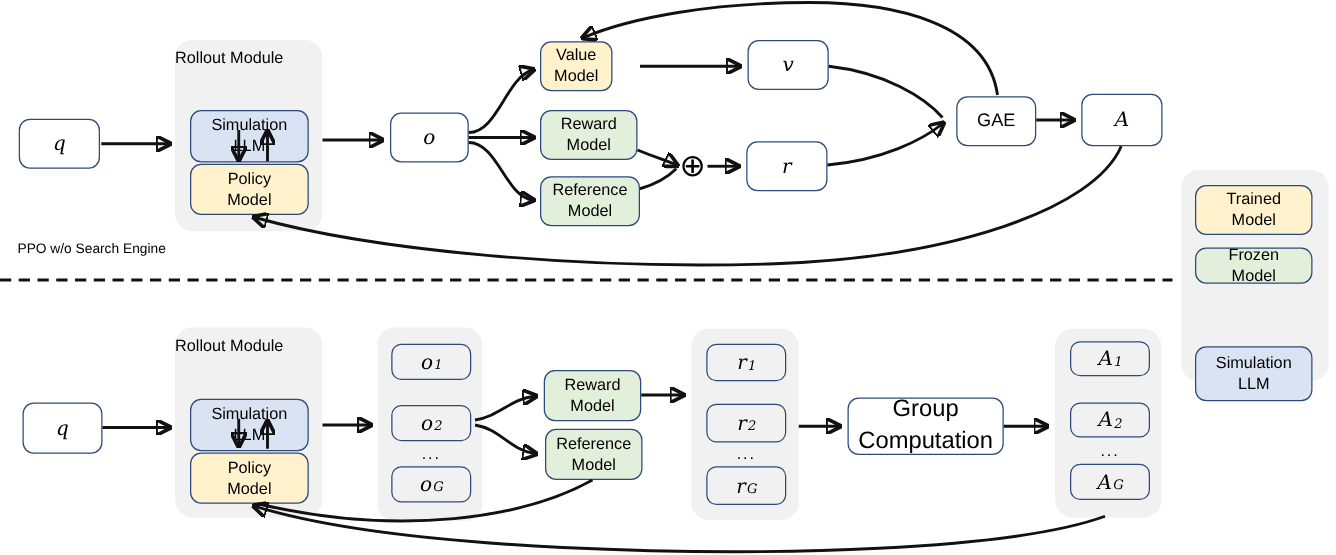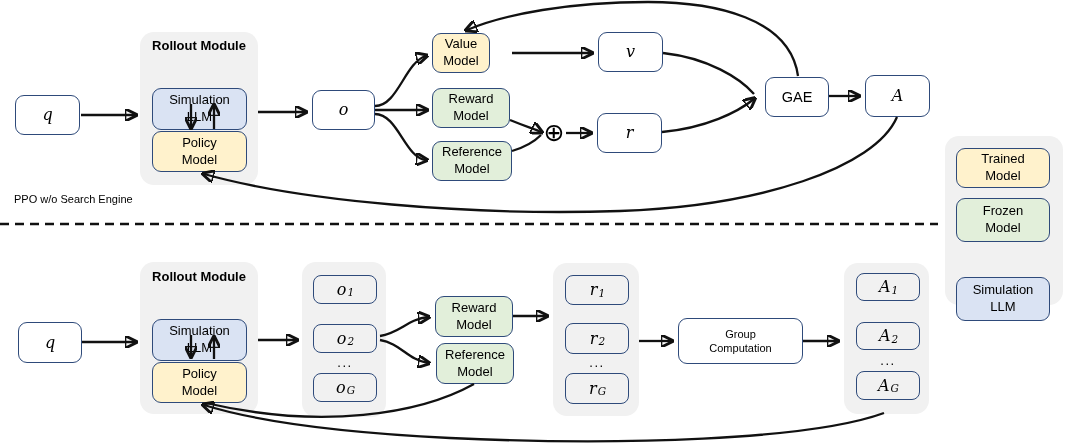--- a/index.html
+++ b/index.html
@@ -3,21 +3,21 @@
 <meta charset="utf-8">
 <style>
   html,body{margin:0;padding:0;background:#ffffff;}
   #canvas{position:relative;width:1069px;height:444px;background:#ffffff;overflow:hidden;
           font-family:"Liberation Sans",sans-serif;color:#000;}
   .box{position:absolute;box-sizing:border-box;border:1.8px solid var(--box-border,#2e4a7a);
        border-radius:9px;background:transparent;display:flex;align-items:center;justify-content:center;
        text-align:center;font-size:13px;line-height:1.3;white-space:pre-line;}
   .rbox{border-radius:8px;border-width:1.6px;}
   .gcol{position:absolute;background:var(--container-fill,#f1f1f1);border-radius:14px;}
-  .gtitle{position:absolute;text-align:center;font-size:13px;font-weight:bold;}
+  .gtitle{position:absolute;font-size:13px;}
   .fill-trained{background:var(--trained-model-fill,#FFF2CC);}
   .fill-frozen{background:var(--frozen-model-fill,#E2EFDA);}
   .fill-sim{background:var(--simulation-llm-fill,#DAE3F3);margin-top:28px;}
   .math{font-family:"DejaVu Serif",serif;font-style:italic;font-size:16px;line-height:1;}
   .math sub{font-size:10.5px;font-style:italic;position:relative;top:3px;left:1px;line-height:1;}
   .seclabel{position:absolute;font-size:11px;line-height:1.1;}
   .dots{position:absolute;text-align:center;font-size:13px;letter-spacing:1.5px;line-height:1;}
   .oplus{position:absolute;font-size:25px;line-height:26px;text-align:center;
          font-family:"DejaVu Sans",sans-serif;}
   #arrows{position:absolute;left:0;top:0;pointer-events:none;}
@@ -62,21 +62,21 @@
   </div>
 
   <div class="box" style="left:765px;top:77px;width:64px;height:40px;font-size:14.5px;">GAE</div>
   <div class="box math" style="left:865px;top:75px;width:65px;height:42px;">
     <span>A</span>
   </div>
 
   <div class="gcol" style="left:945px;top:136px;width:118px;height:169px;"></div>
   <div class="box fill-trained" style="left:956px;top:148px;width:94px;height:40px;">Trained
 Model</div>
-  <div class="box fill-frozen" style="left:956px;top:198px;width:94px;height:44px;">Frozen
+  <div class="box fill-frozen" style="left:956px;top:198px;width:94px;height:29px;">Frozen
 Model</div>
   <div class="box fill-sim" style="left:956px;top:249px;width:94px;height:44px;">Simulation
 LLM</div>
 
 
   <div class="box math" style="left:18px;top:322px;width:64px;height:41px;">
     <span>q</span>
   </div>
 
   <div class="gcol" style="left:140px;top:262px;width:118px;height:152px;"></div>
@@ -108,21 +108,21 @@
     <span>r</span><sub>1</sub>
   </div>
   <div class="box rbox math" style="left:565px;top:323px;width:64px;height:31px;">
     <span>r</span><sub>2</sub>
   </div>
   <div class="dots" style="left:565px;top:356px;width:64px;">...</div>
   <div class="box rbox math" style="left:565px;top:373px;width:64px;height:31px;">
     <span>r</span><sub>G</sub>
   </div>
 
-  <div class="box" style="left:678px;top:318px;width:125px;height:46px;font-size:11px;">Group
+  <div class="box" style="left:678px;top:318px;width:125px;height:46px;font-size:19px;">Group
 Computation</div>
 
   <div class="gcol" style="left:844px;top:263px;width:85px;height:151px;"></div>
   <div class="box rbox math" style="left:856px;top:273px;width:64px;height:28px;">
     <span>A</span><sub>1</sub>
   </div>
   <div class="box rbox math" style="left:856px;top:322px;width:64px;height:28px;">
     <span>A</span><sub>2</sub>
   </div>
   <div class="dots" style="left:856px;top:354px;width:64px;">...</div>

